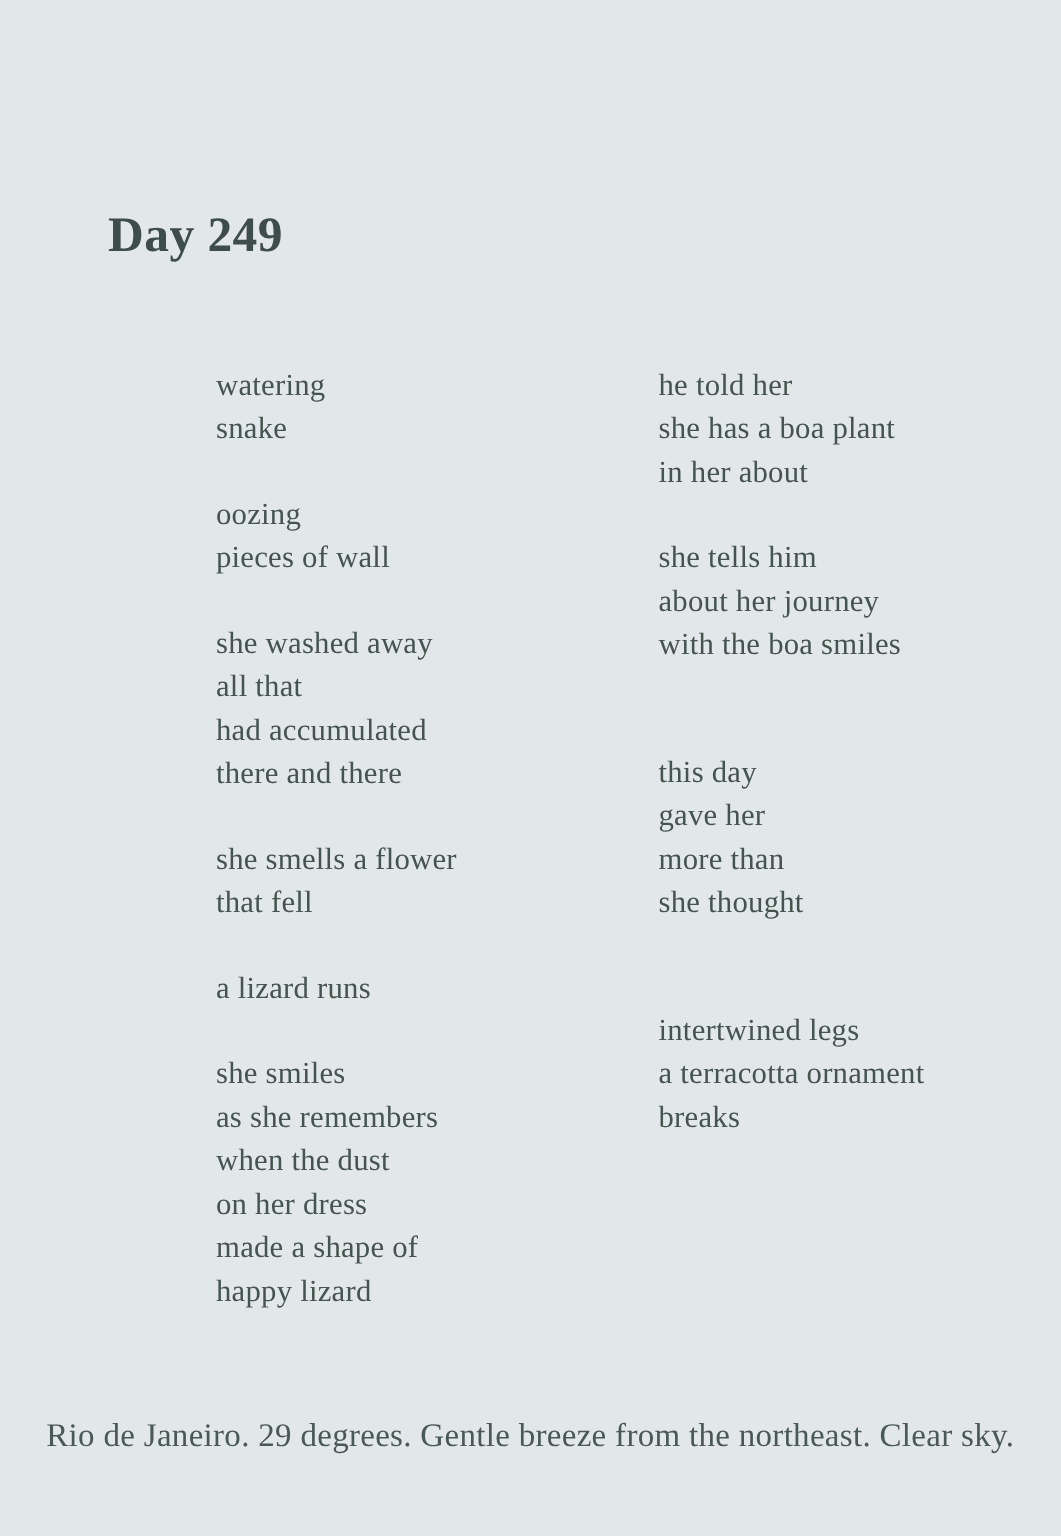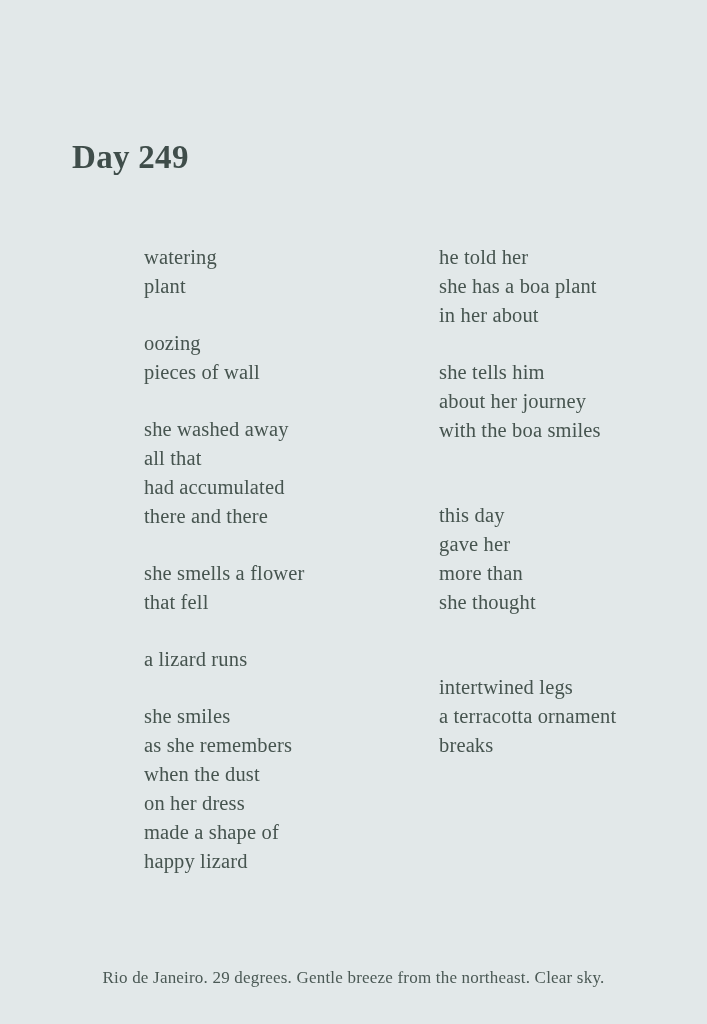--- a/index.html
+++ b/index.html
@@ -53,38 +53,38 @@
     line-height: 29px;
     letter-spacing: 0.15px;
     white-space: pre;
     color: #46544f;
     margin-left: 44px;
   }
   .footer {
     position: absolute;
     left: 0;
     right: 0;
-    top: 968px;
+    top: 944px;
     text-align: center;
-    font-size: 17px;
+    font-size: 22px;
     letter-spacing: 0.2px;
     color: #4b5955;
   }
 </style>
 </head>
 <body>
 
 <div class="page">
   <h1 class="title">Day 249</h1>
 
   <div class="columns">
     <div class="col left">
         <div class="stanza">
           <div class="line">watering</div>
-          <div class="line">plant</div>
+          <div class="line">snake</div>
         </div>
         <div class="stanza">
           <div class="line">oozing</div>
           <div class="line">pieces of wall</div>
         </div>
         <div class="stanza">
           <div class="line">she washed away</div>
           <div class="line">all that</div>
           <div class="line">had accumulated</div>
           <div class="line">there and there</div>

